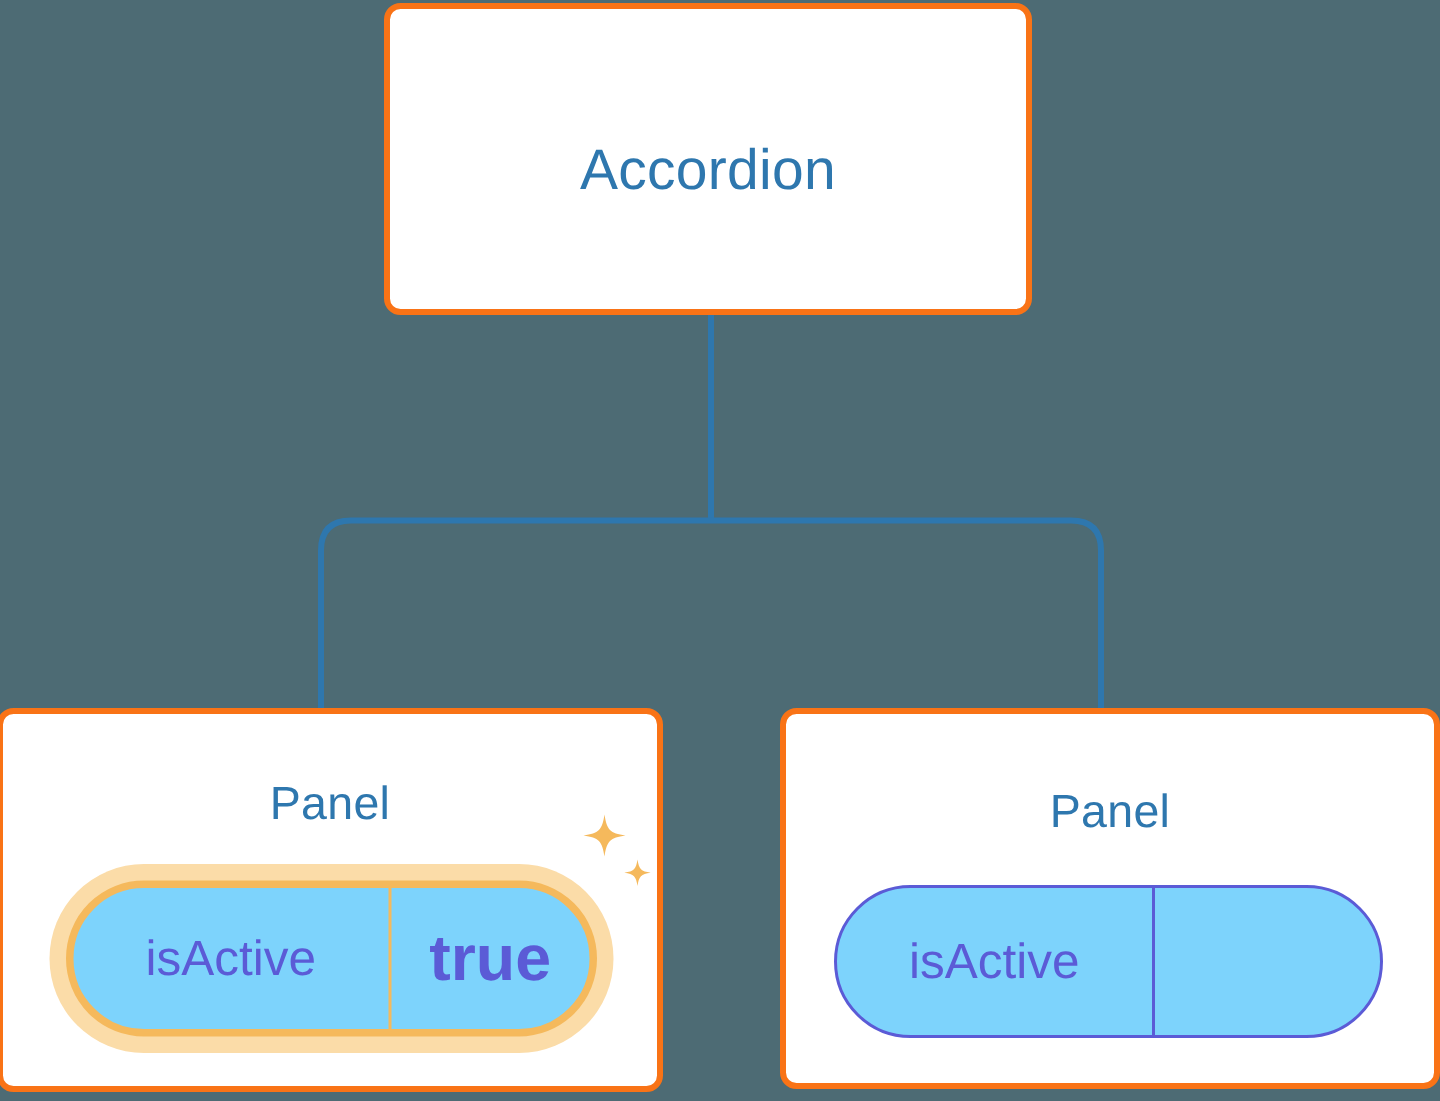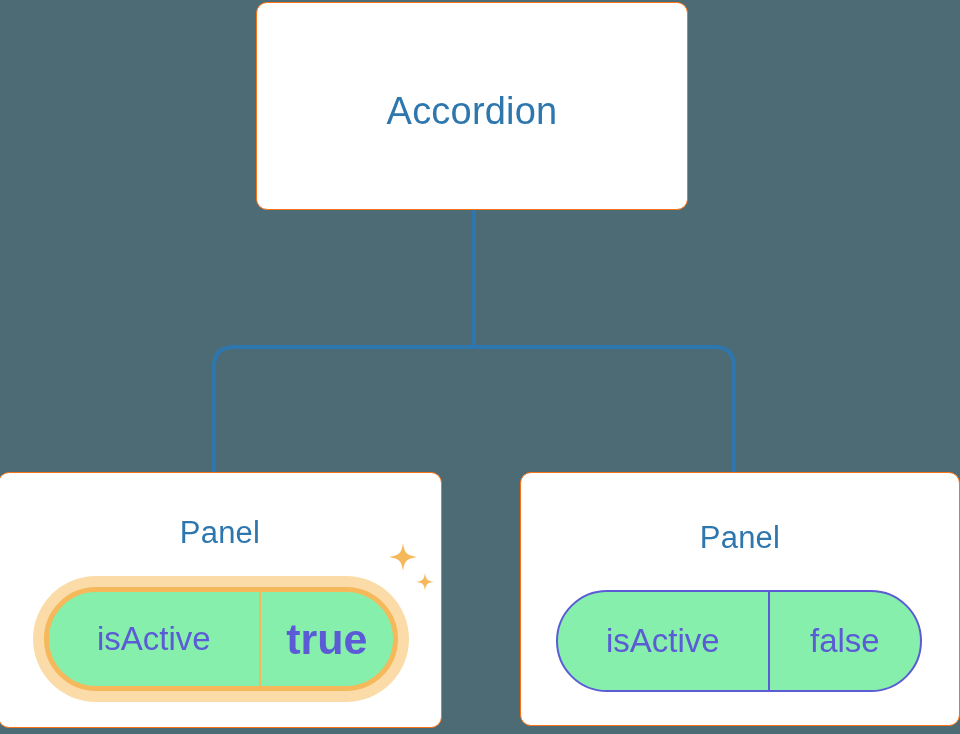--- a/index.html
+++ b/index.html
@@ -30,21 +30,21 @@
     top: 0;
     width: 960px;
     height: 734px;
     pointer-events: none;
   }
 
   
   .node {
     position: absolute;
     background: #ffffff;
-    border: 1px solid #f97316;
+    border: 4px solid #f97316;
     border-radius: 11px;
     box-sizing: border-box;
   }
   .node-root {
     left: 256px;
     top: 2px;
     width: 432px;
     height: 208px;
   }
   .node-panel-left {
@@ -82,21 +82,21 @@
     top: 47px;
     font-size: 31px;
     line-height: 36px;
   }
 
   
   .prop-pill {
     position: absolute;
     display: flex;
     align-items: stretch;
-    background: #86efac;
+    background: #7dd3fc;
     box-sizing: border-box;
     border-radius: 999px;
     overflow: hidden;
   }
   .prop-key, .prop-val {
     display: flex;
     align-items: center;
     justify-content: center;
     color: #5b5bd6;
     white-space: nowrap;
@@ -199,16 +199,15 @@
     <path d="M20 2 C21.6 12.4 23.6 14.4 34 16 C23.6 17.6 21.6 19.6 20 30 C18.4 19.6 16.4 17.6 6 16 C16.4 14.4 18.4 12.4 20 2 Z" fill="#f5b95c"></path>
     <path d="M42 32 C43 38.5 44.3 39.8 50.8 40.8 C44.3 41.8 43 43.1 42 49.6 C41 43.1 39.7 41.8 33.2 40.8 C39.7 39.8 41 38.5 42 32 Z" fill="#f5b95c"></path>
   </svg>
 
   <div class="node node-panel-right">
     <div class="node-title">Panel</div>
   </div>
 
   <div class="prop-pill prop-pill-plain">
     <div class="prop-key">isActive</div>
-    <div class="prop-val">false</div>
   </div>
 
 </div>
 
 </body></html>

